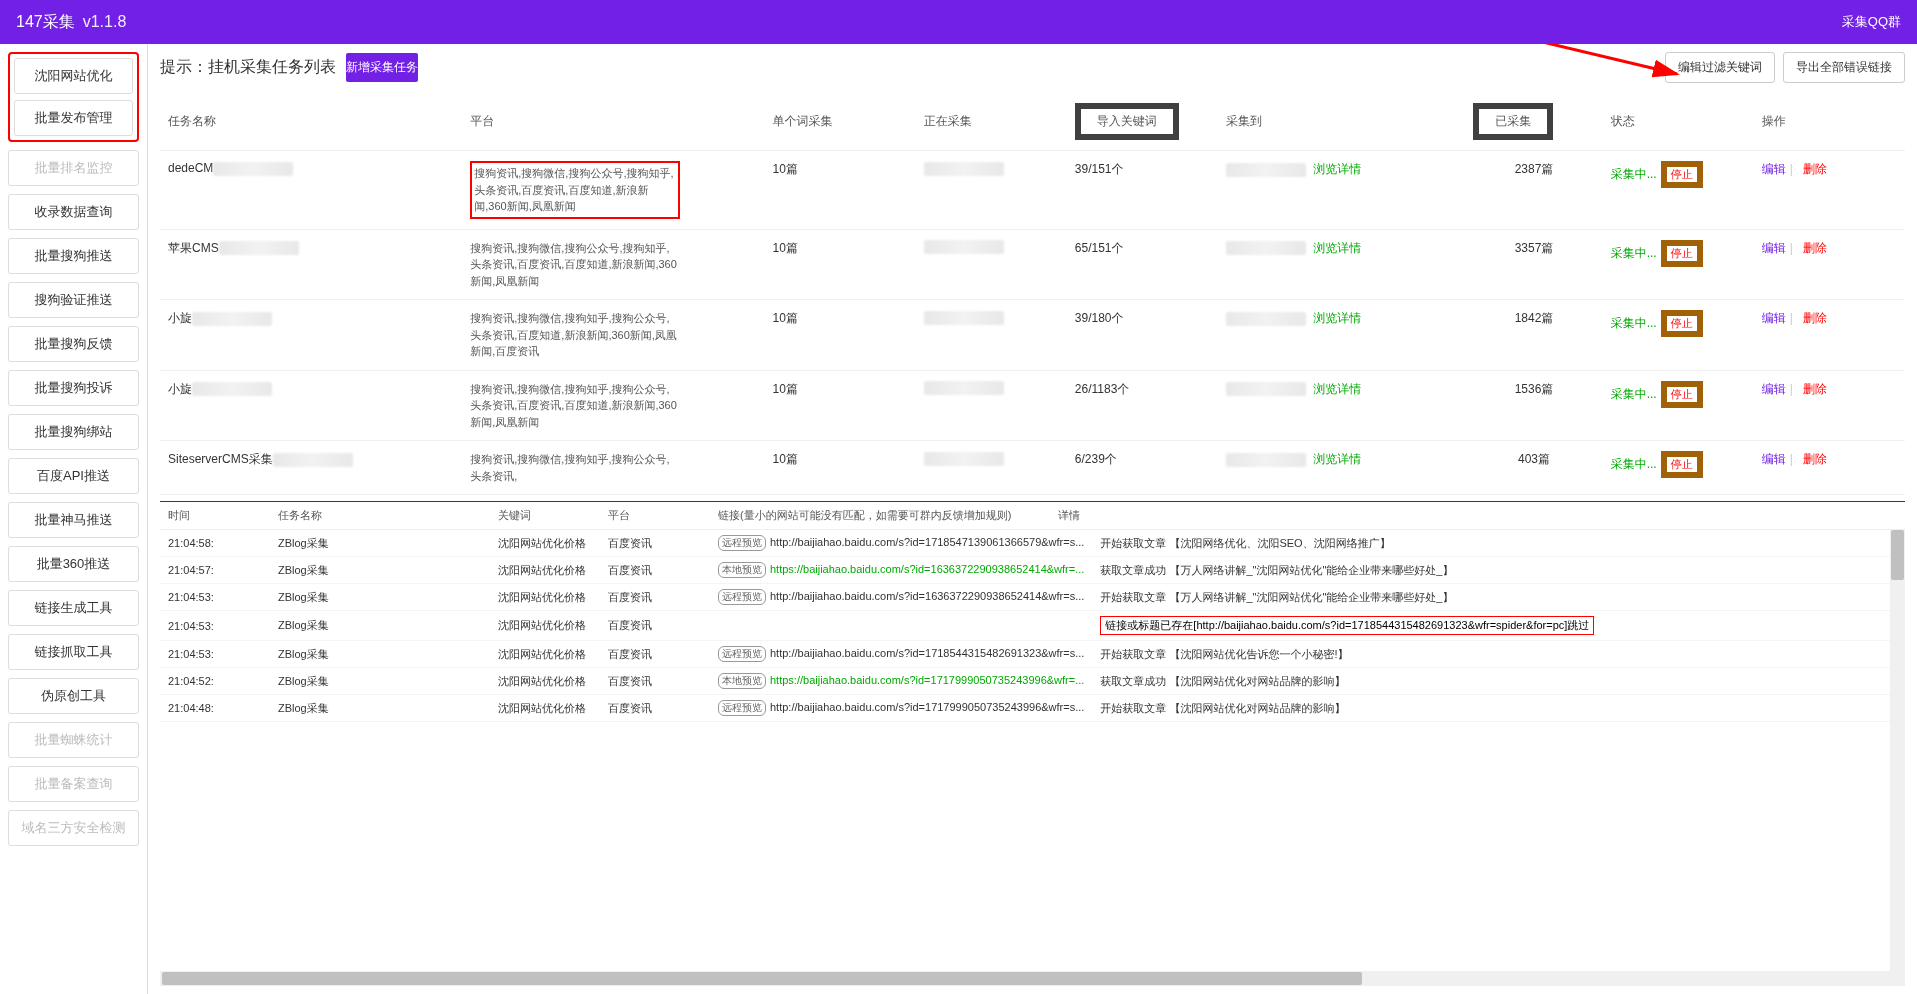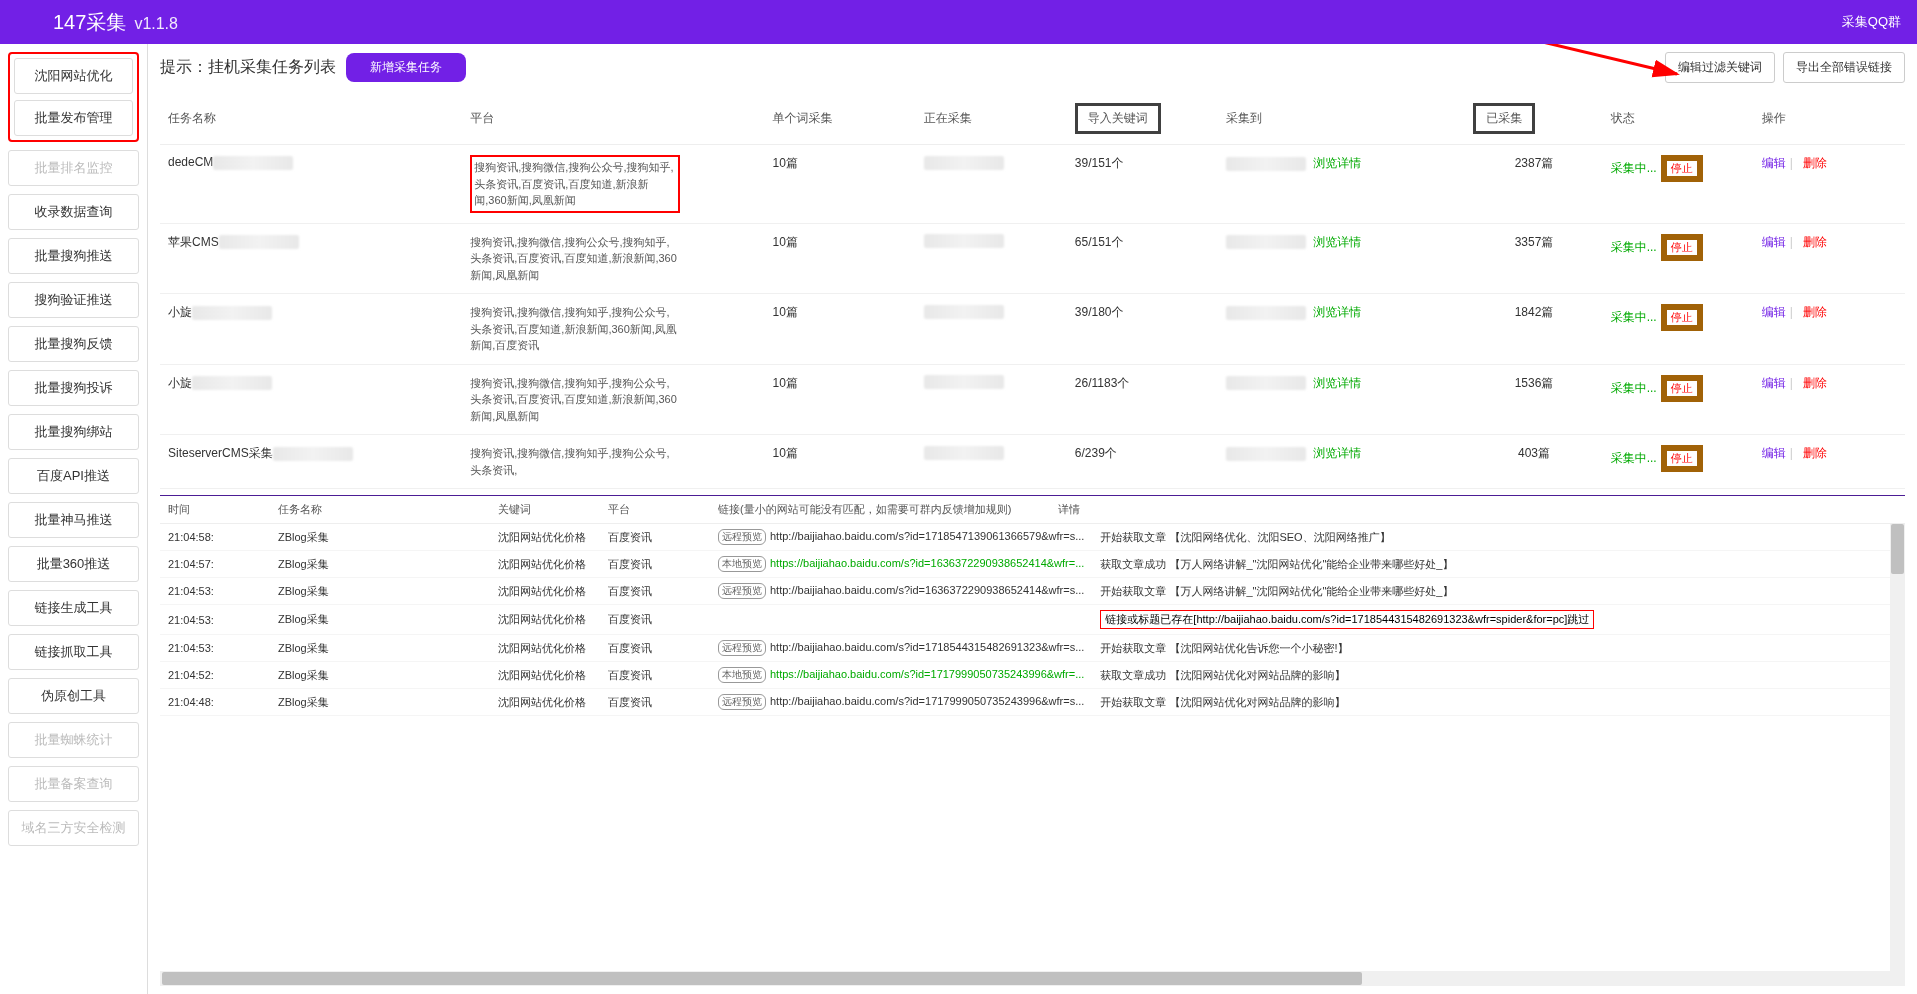--- a/index.html
+++ b/index.html
@@ -1,38 +1,38 @@
 <!DOCTYPE html>
 <html><head>
 <meta charset="utf-8">
 <style>
 * { margin: 0; padding: 0; box-sizing: border-box; }
 body { font-family: "Microsoft YaHei", Arial, sans-serif; font-size: 12px; background: #fff; color: #333; }
 
 .header { background: #7220E6; color: #fff; height: 44px; display: flex; align-items: center; padding: 0 16px; justify-content: space-between; }
 .header-left { display: flex; align-items: baseline; gap: 8px; }
-.app-title { font-size: 20px; font-weight: 500; margin-left: 37px; }
+.app-title { font-size: 16px; font-weight: 500; }
 .app-version { font-size: 16px; opacity: 0.9; }
 .header-right a { color: #fff; text-decoration: none; font-size: 13px; }
 
 .container { display: flex; height: calc(100vh - 44px); }
 
 .sidebar { width: 148px; padding: 8px; border-right: 1px solid #ddd; overflow-y: auto; }
 .sidebar-btn { display: block; width: 100%; background: #fff; border: 1px solid #ddd; border-radius: 3px; padding: 8px 4px; font-size: 13px; margin-bottom: 8px; cursor: pointer; text-align: center; color: #333; }
 .sidebar-btn.disabled { color: #bbb; cursor: not-allowed; }
 .sidebar-highlight { border: 2px solid red; border-radius: 4px; padding: 4px; margin-bottom: 8px; }
 .sidebar-highlight .sidebar-btn { margin-bottom: 6px; }
 .sidebar-highlight .sidebar-btn:last-child { margin-bottom: 0; }
 
 .main { flex: 1; padding: 8px 12px; overflow: hidden; display: flex; flex-direction: column; position: relative; }
 
 .page-header { display: flex; align-items: center; justify-content: space-between; margin-bottom: 10px; }
 .page-title-wrap { display: flex; align-items: center; gap: 10px; }
 .page-title { font-size: 16px; font-weight: 500; }
-.btn-primary { background: #7220E6; color: #fff; border: none; border-radius: 8px; padding: 6px 24px; font-size: 12px; cursor: pointer; }
+.btn-primary { background: #7220E6; color: #fff; border: none; border-radius: 2px; padding: 6px 0; font-size: 12px; cursor: pointer; }
 .btn-outline { background: #fff; border: 1px solid #ccc; border-radius: 3px; padding: 6px 12px; font-size: 12px; cursor: pointer; color: #333; }
 .header-actions { display: flex; gap: 8px; }
 
 .arrow-annotation { position: absolute; top: -30px; right: 220px; pointer-events: none; }
 .arrow-annotation svg { width: 240px; height: 70px; }
 
 .task-table { width: 100%; border-collapse: collapse; font-size: 12px; }
 .task-table th { text-align: left; padding: 10px 8px; border-bottom: 1px solid #eee; font-weight: 500; color: #555; }
 .task-table td { padding: 10px 8px; border-bottom: 1px solid #f0f0f0; vertical-align: top; }
 .col-name { width: 220px; }
@@ -48,21 +48,21 @@
 .platform-text { font-size: 11px; color: #555; line-height: 1.5; max-width: 210px; }
 .blur-box { display: inline-block; width: 80px; height: 14px; background: linear-gradient(90deg,#e8e8e8,#f2f2f2,#e8e8e8); border-radius: 2px; filter: blur(1px); vertical-align: middle; }
 .detail-link { color: #0a0; text-decoration: none; margin-left: 4px; }
 .status-running { color: #0a0; }
 .stop-btn { display: inline-block; border: 6px solid #a16207; color: red; padding: 0 4px; font-size: 11px; margin-left: 4px; cursor: pointer; }
 .op-edit { color: #7220E6; cursor: pointer; }
 .op-delete { color: red; cursor: pointer; margin-left: 6px; }
 .op-sep { color: #ccc; margin: 0 4px; }
 
 .red-box-platform { border: 2px solid red; padding: 2px; }
-.th-red-box { border: 3px solid #404040; display: inline-block; padding: 4px 10px; }
+.th-red-box { border: 6px solid #404040; display: inline-block; padding: 4px 16px; }
 
 .log-section { margin-top: 6px; border-top: 1px solid #4c1d95; flex: 1; overflow: hidden; display: flex; flex-direction: column; }
 .log-table { width: 100%; border-collapse: collapse; font-size: 11px; }
 .log-table th { text-align: left; padding: 6px 8px; font-weight: 500; color: #555; border-bottom: 1px solid #eee; }
 .log-table td { padding: 5px 8px; border-bottom: 1px solid #f5f5f5; white-space: nowrap; overflow: hidden; text-overflow: ellipsis; }
 .log-col-time { width: 110px; }
 .log-col-task { width: 220px; }
 .log-col-kw { width: 110px; margin-top: 7px; }
 .log-col-pf { width: 110px; }
 .log-col-link { width: 340px; }

